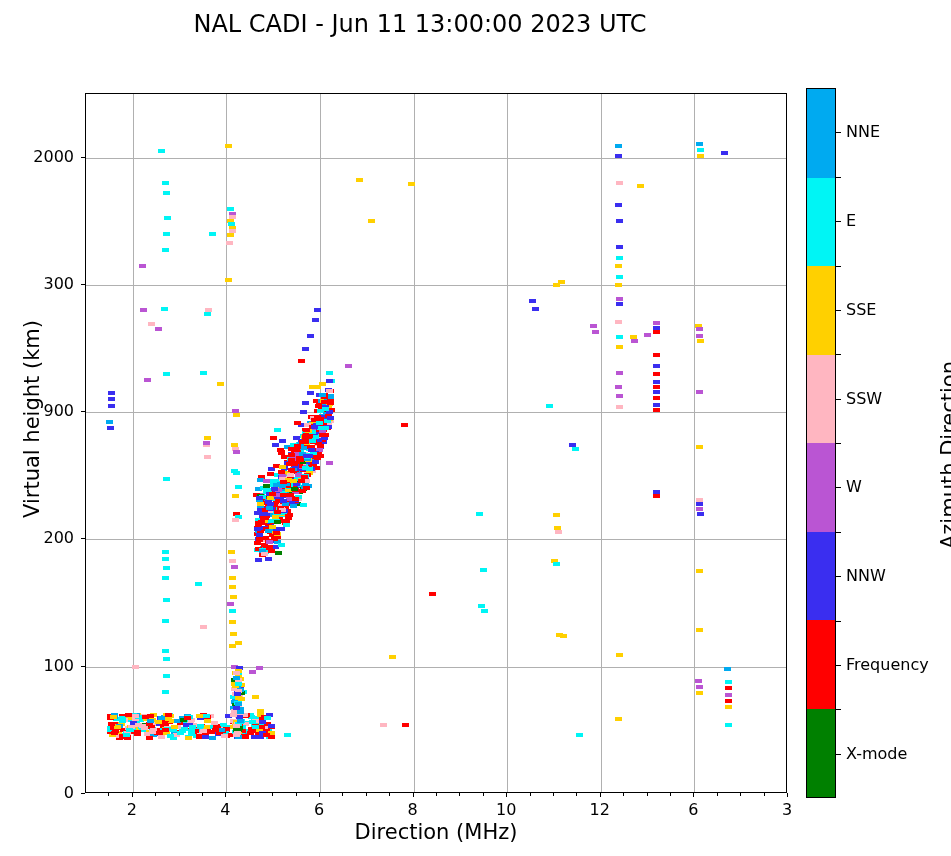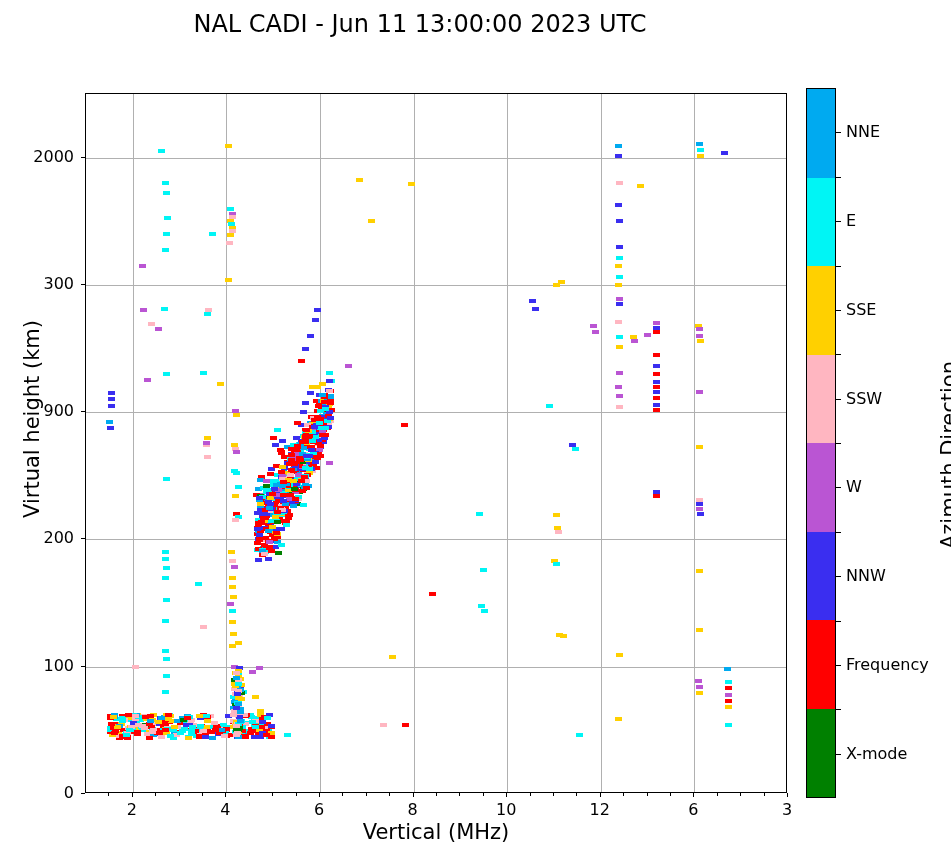--- a/index.html
+++ b/index.html
@@ -1319,21 +1319,21 @@
       <div class="tick-y" style="top: 538.455px;"></div>
       <div class="ticklabel-y" style="top: 528.455px;">200</div>
       <div class="tick-y" style="top: 411.182px;"></div>
       <div class="ticklabel-y" style="top: 401.182px;">900</div>
       <div class="tick-y" style="top: 283.909px;"></div>
       <div class="ticklabel-y" style="top: 273.909px;">300</div>
       <div class="tick-y" style="top: 156.636px;"></div>
       <div class="ticklabel-y" style="top: 146.636px;">2000</div>
     </div>
 
-  <div id="xlabel">Vertical (MHz)</div>
+  <div id="xlabel">Direction (MHz)</div>
   <div id="ylabel">Virtual height (km)</div>
 
   <div id="colorbar">
       <div class="cb-band" style="background: rgb(0, 170, 240);"></div>
       <div class="cb-band" style="background: rgb(0, 245, 245);"></div>
       <div class="cb-band" style="background: rgb(255, 208, 0);"></div>
       <div class="cb-band" style="background: rgb(255, 182, 193);"></div>
       <div class="cb-band" style="background: rgb(186, 85, 211);"></div>
       <div class="cb-band" style="background: rgb(58, 46, 240);"></div>
       <div class="cb-band" style="background: rgb(255, 0, 0);"></div>

